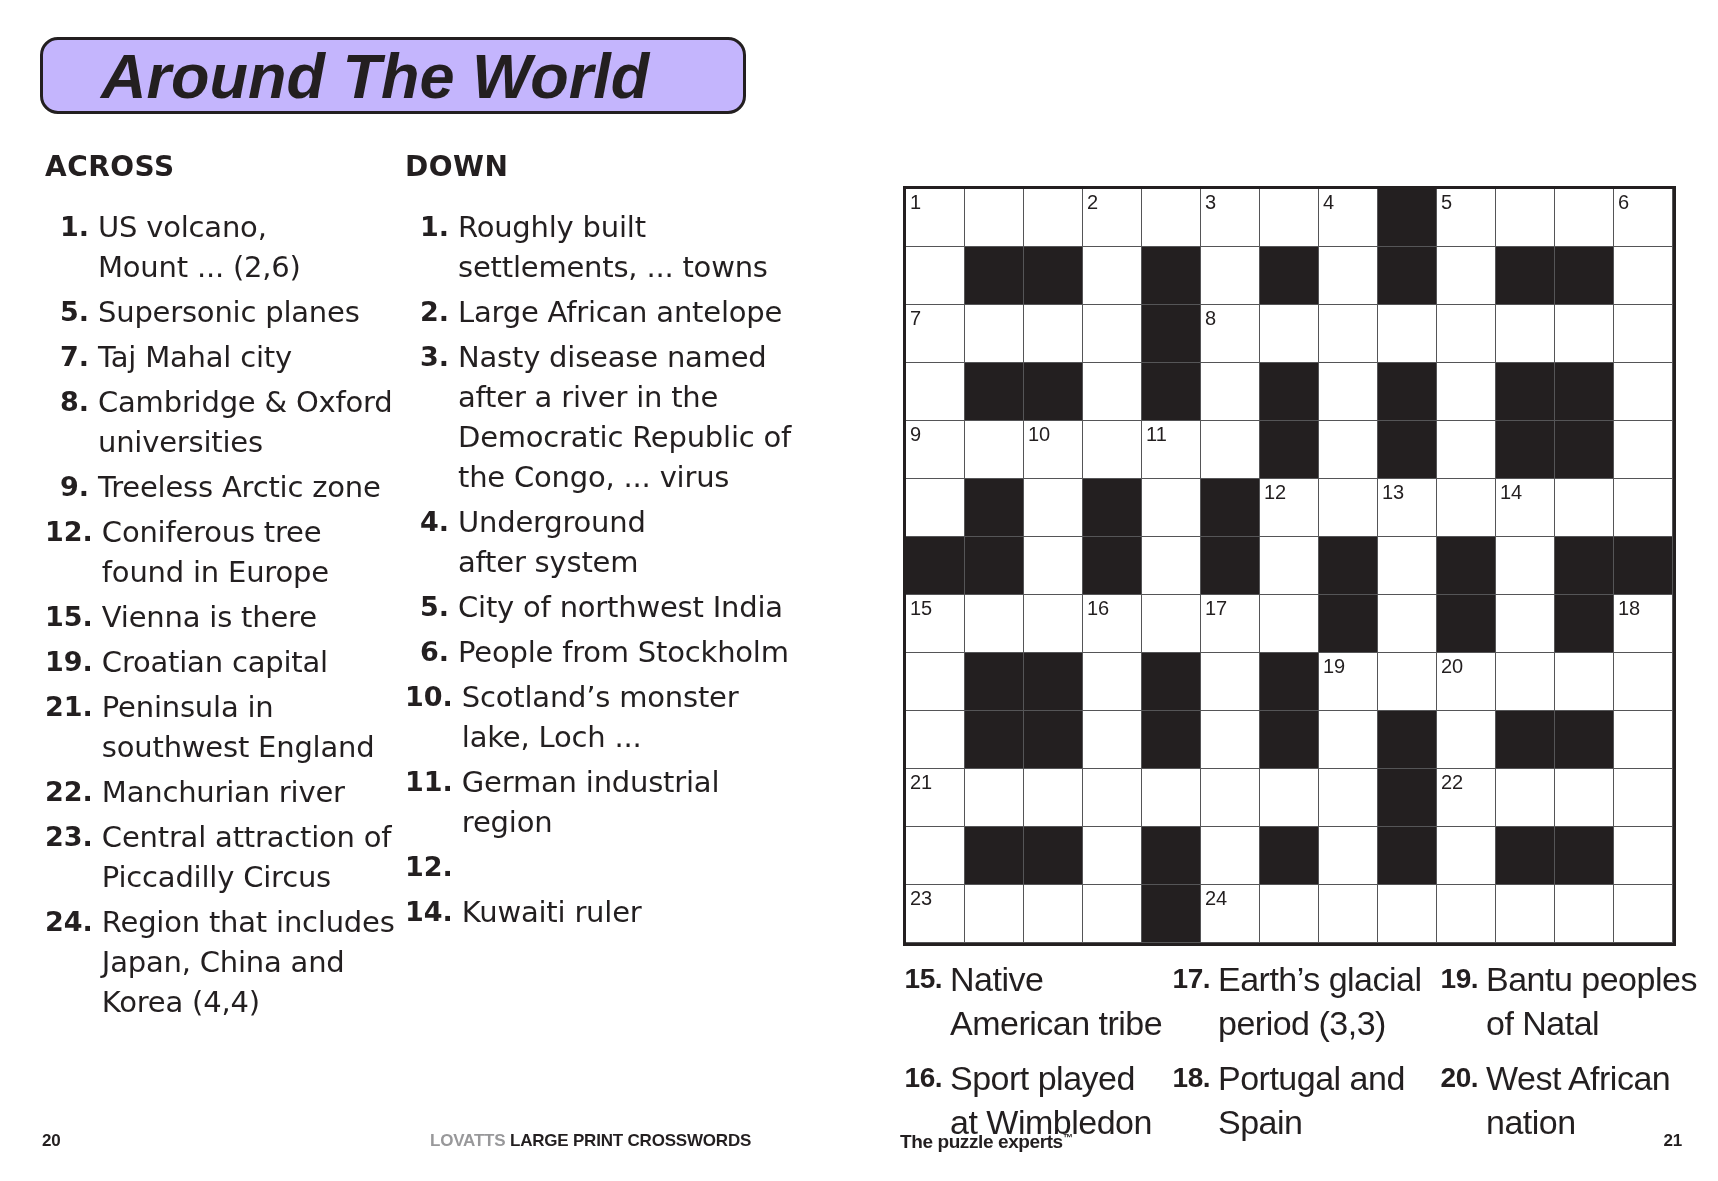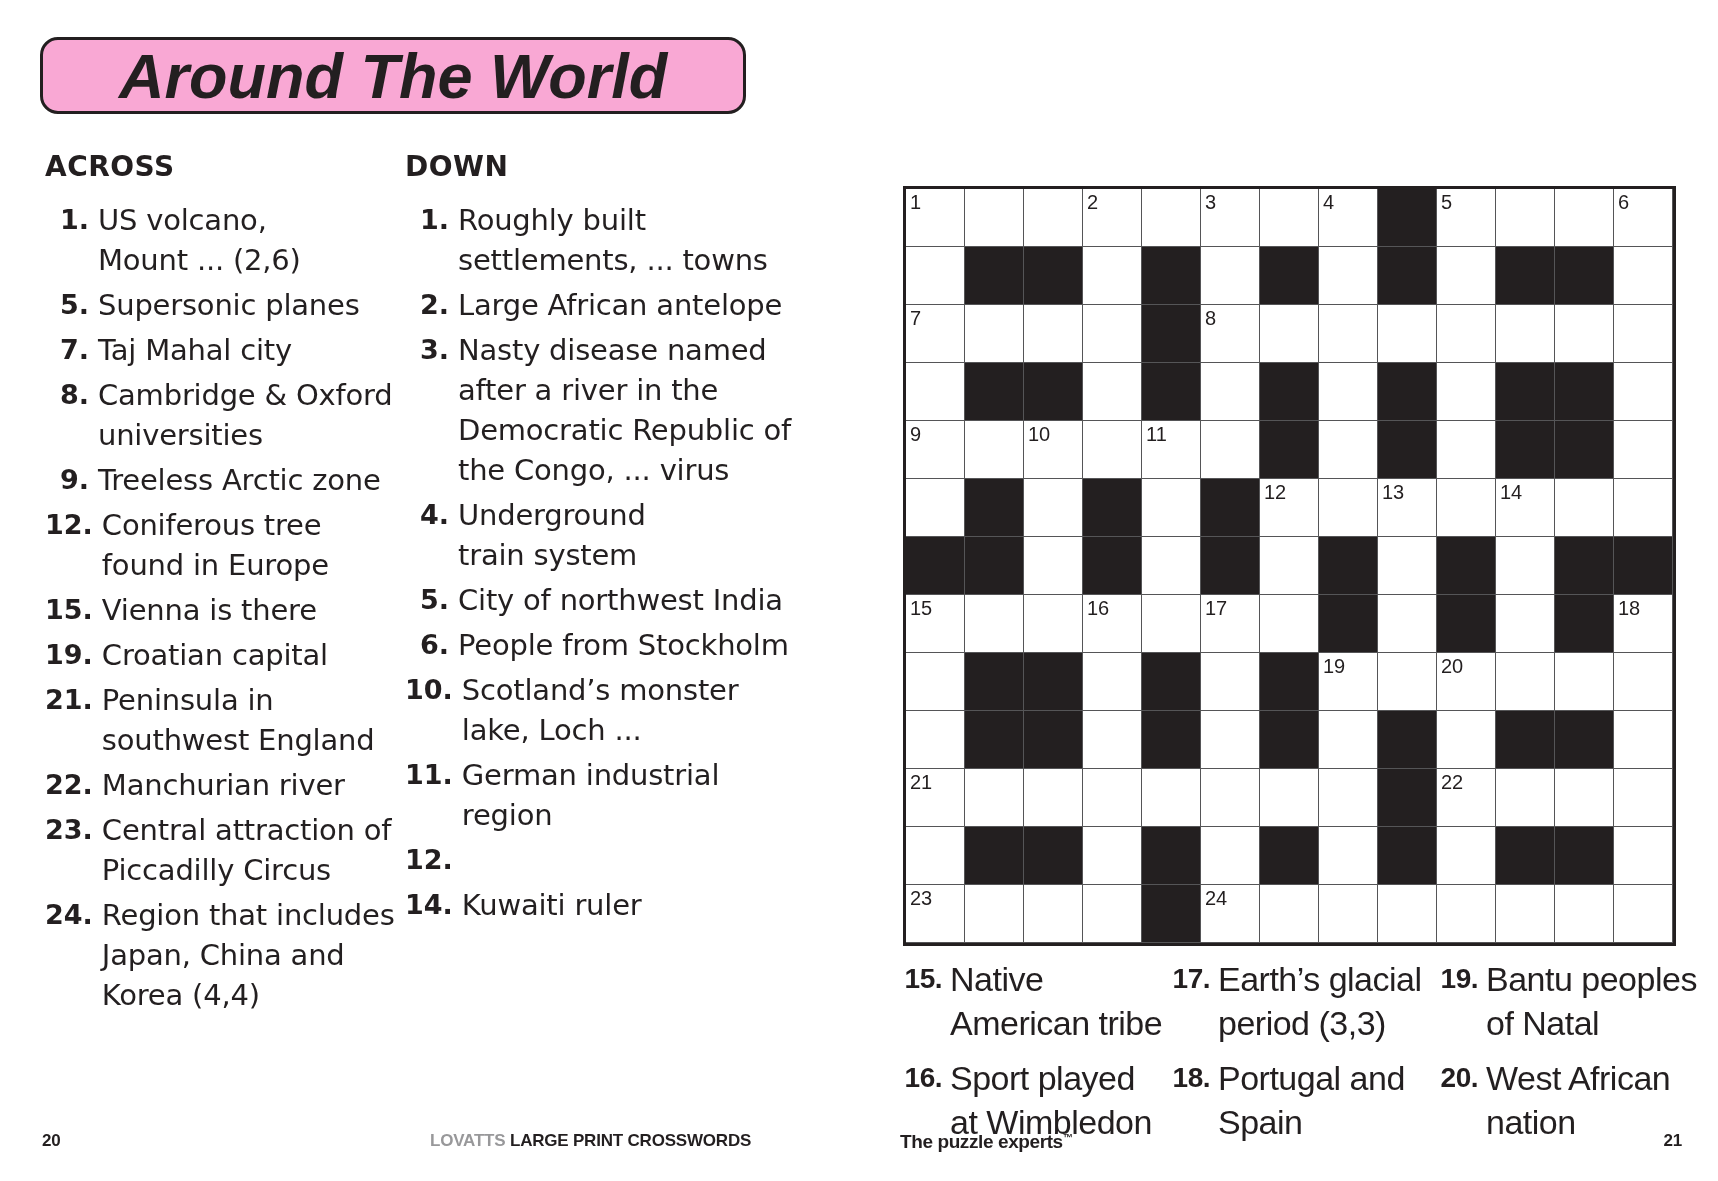--- a/index.html
+++ b/index.html
@@ -11,34 +11,34 @@
   html,body{background:#fff;}
   body{
     width:1718px;height:1181px;position:relative;overflow:hidden;
     font-family:"DejaVu Sans",sans-serif;color:var(--ink);
   }
 
   
   .title-box{
     position:absolute;left:40px;top:37px;width:706px;height:77px;
     border:3px solid var(--ink);border-radius:18px;
-    display:flex;align-items:center;padding-left:76px;background:#f9a8d4;
+    display:flex;align-items:center;padding-left:58px;background:#c4b5fd;
   }
   .title-box .title{
     font-family:"Liberation Sans",sans-serif;
     font-weight:bold;font-style:italic;font-size:63px;letter-spacing:0px;
     white-space:nowrap;
   }
 
   
   .clue-col{position:absolute;top:150px;}
   .clue-col.across{left:45px;width:355px;}
   .clue-col.down{left:405px;width:405px;}
   .clue-col h2{
-    font-size:28px;font-weight:bold;letter-spacing:.5px;margin-bottom:17px;
+    font-size:28px;font-weight:bold;letter-spacing:.5px;margin-bottom:24px;
   }
   .clue{display:flex;margin-bottom:5px;}
   .clue .num{
     flex:0 0 44px;text-align:right;font-weight:bold;
     font-size:27px;line-height:40px;margin-right:9px;
   }
   .clue .txt{
     font-size:29px;line-height:40px;white-space:pre-line;letter-spacing:-0.2px;
   }
 
@@ -173,21 +173,21 @@
       <div class="clue">
         <span class="num">3.</span>
         <span class="txt">Nasty disease named
 after a river in the
 Democratic Republic of
 the Congo, ... virus</span>
       </div>
       <div class="clue">
         <span class="num">4.</span>
         <span class="txt">Underground
-train system</span>
+after system</span>
       </div>
       <div class="clue">
         <span class="num">5.</span>
         <span class="txt">City of northwest India</span>
       </div>
       <div class="clue">
         <span class="num">6.</span>
         <span class="txt">People from Stockholm</span>
       </div>
       <div class="clue">

